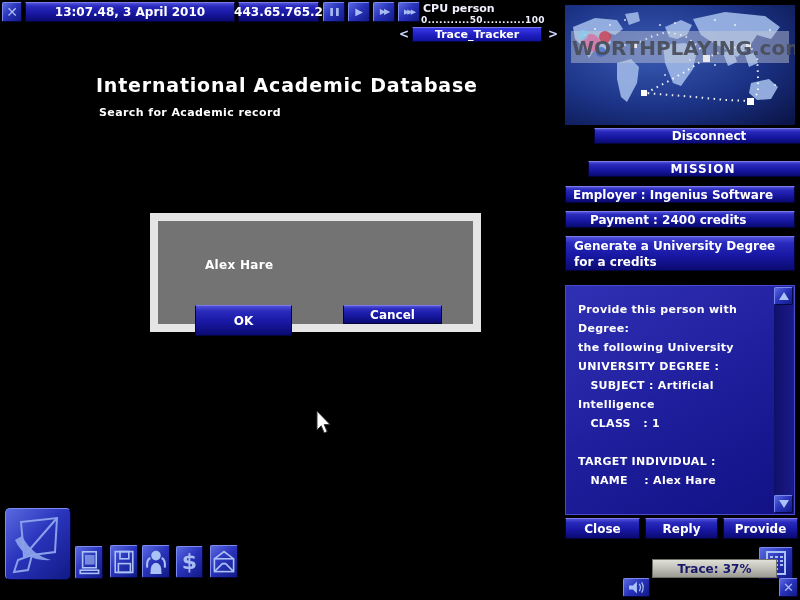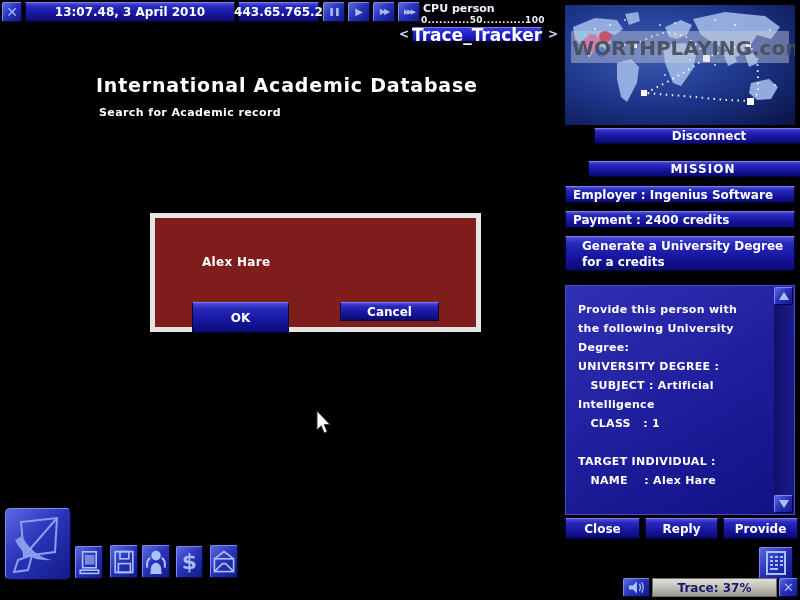--- a/index.html
+++ b/index.html
@@ -13,21 +13,21 @@
   .bbar.center{justify-content:center;}
   .sq-btn{background:linear-gradient(135deg,#5a6ae0 0%,#2a34bc 45%,#121a86 100%);
           border:1px solid #7a8af0;border-right-color:#060640;border-bottom-color:#060640;
           box-sizing:border-box;display:flex;align-items:center;justify-content:center;
           color:#aac2f6;border-radius:2px;}
   .glyph{color:#a8bcf2;font-weight:bold;line-height:1;}
   .panel{background:linear-gradient(150deg,#3030b4 0%,#2222a2 40%,#171790 75%,#121284 100%);
          border:1px solid #4a4ace;box-sizing:border-box;}
   .mline{white-space:pre;font-size:11px;line-height:19px;min-height:19px;font-weight:bold;
          letter-spacing:.3px;}
-  .dlg{border:5px solid #e5e5e5;background:#7f1d1d;box-sizing:border-box;padding-left:28px;}
+  .dlg{border:8px solid #e5e5e5;background:#737373;box-sizing:border-box;padding-left:28px;}
   .silver{background:linear-gradient(180deg,#e0e0d8 0%,#bcbcb4 55%,#9a9a92 100%);
           color:#18186a;font-weight:bold;font-size:12px;display:flex;align-items:center;
           justify-content:center;border:1px solid #707068;box-sizing:border-box;}
   .cpu-txt{color:#f0f0ff;font-weight:bold;}
   .arrow-ud{width:0;height:0;border-left:5px solid transparent;border-right:5px solid transparent;}
   .up{border-bottom:8px solid #aac2f6;}
   .down{border-top:8px solid #aac2f6;}
 </style>
 </head>
 <body>
@@ -56,21 +56,21 @@
     <span class="glyph" style="font-size:8px;letter-spacing:-2px;">▶▶</span>
   </div>
   <div class="abs sq-btn" style="left:398px;top:2px;width:22px;height:20px;">
     <span class="glyph" style="font-size:7px;letter-spacing:-2px;">▶▶▶</span>
   </div>
 
   <div class="abs cpu-txt" style="left:423px;top:2px;font-size:11px;">CPU person</div>
   <div class="abs cpu-txt" style="left:421px;top:15px;font-size:9px;letter-spacing:.4px;">0...........50...........100</div>
 
   <div class="abs glyph" style="left:399px;top:28px;font-size:12px;color:#cfd8ff;">&lt;</div>
-  <div class="abs bbar center" style="left:412px;top:27px;width:130px;height:15px;font-size:17px;
+  <div class="abs bbar center" style="left:412px;top:27px;width:130px;height:15px;font-size:11px;
        background:linear-gradient(180deg,#3a3ae6 0%,#2020c4 50%,#1212a0 100%);">
     <span>Trace_Tracker</span>
   </div>
   <div class="abs glyph" style="left:548px;top:28px;font-size:12px;color:#cfd8ff;">&gt;</div>
 
   <div class="abs" style="left:565px;top:5px;width:230px;height:120px;">
     <svg width="230" height="120" viewBox="0 0 230 120">
       <defs>
         <radialGradient id="mapbg" cx="38%" cy="38%" r="85%">
           <stop offset="0%" stop-color="#3a5cb4"></stop>
@@ -135,35 +135,35 @@
   </div>
 
   <div class="abs bbar center" style="left:565px;top:161px;width:230px;height:16px;letter-spacing:1px;margin-left:23px;">
     <span>MISSION</span>
   </div>
 
   <div class="abs bbar" style="left:565px;top:186px;width:230px;height:17px;padding-left:7px;">
     <span>Employer : Ingenius Software</span>
   </div>
 
-  <div class="abs bbar" style="left:565px;top:211px;width:230px;height:17px;padding-left:7px;">
+  <div class="abs bbar" style="left:565px;top:211px;width:230px;height:17px;padding-left:24px;">
     <span>Payment : 2400 credits</span>
   </div>
 
-  <div class="abs bbar" style="left:565px;top:236px;width:230px;height:35px;padding-left:16px;
+  <div class="abs bbar" style="left:565px;top:236px;width:230px;height:35px;padding-left:8px;
        flex-direction:column;align-items:flex-start;justify-content:center;">
     <span style="line-height:16px;">Generate a University Degree</span>
     <span style="line-height:16px;">for a credits</span>
   </div>
 
   <div class="abs panel" style="left:565px;top:285px;width:230px;height:230px;">
     <div style="position:absolute;left:12px;top:14px;right:26px;">
       <div class="mline">Provide this person with</div>
+      <div class="mline">Degree:</div>
       <div class="mline">the following University</div>
-      <div class="mline">Degree:</div>
       <div class="mline">UNIVERSITY DEGREE :</div>
       <div class="mline">   SUBJECT : Artificial</div>
       <div class="mline">Intelligence</div>
       <div class="mline">   CLASS   : 1</div>
       <div class="mline"></div>
       <div class="mline">TARGET INDIVIDUAL :</div>
       <div class="mline">   NAME    : Alex Hare</div>
     </div>
 
     <div style="position:absolute;right:1px;top:1px;width:19px;height:226px;
@@ -275,21 +275,21 @@
     </svg>
   </div>
 
   <div class="abs sq-btn" style="left:623px;top:578px;width:27px;height:19px;">
     <svg width="23" height="15" viewBox="0 0 27 19">
       <polygon points="4,7 9,7 14,2 14,17 9,12 4,12" fill="#aac2f6"></polygon>
       <path d="M17,5 Q20,9.5 17,14 M20,3 Q24,9.5 20,16" stroke="#aac2f6" stroke-width="1.6" fill="none"></path>
     </svg>
   </div>
 
-  <div class="abs silver" style="left:652px;top:578px;width:125px;height:19px;align-items:center;">
+  <div class="abs silver" style="left:652px;top:559px;width:125px;height:19px;align-items:center;">
     <span>Trace: 37%</span>
   </div>
 
   <div class="abs sq-btn" style="left:779px;top:578px;width:19px;height:19px;">
     <span class="glyph" style="font-size:13px;">✕</span>
   </div>
 
 </div>
 
 </body></html>

